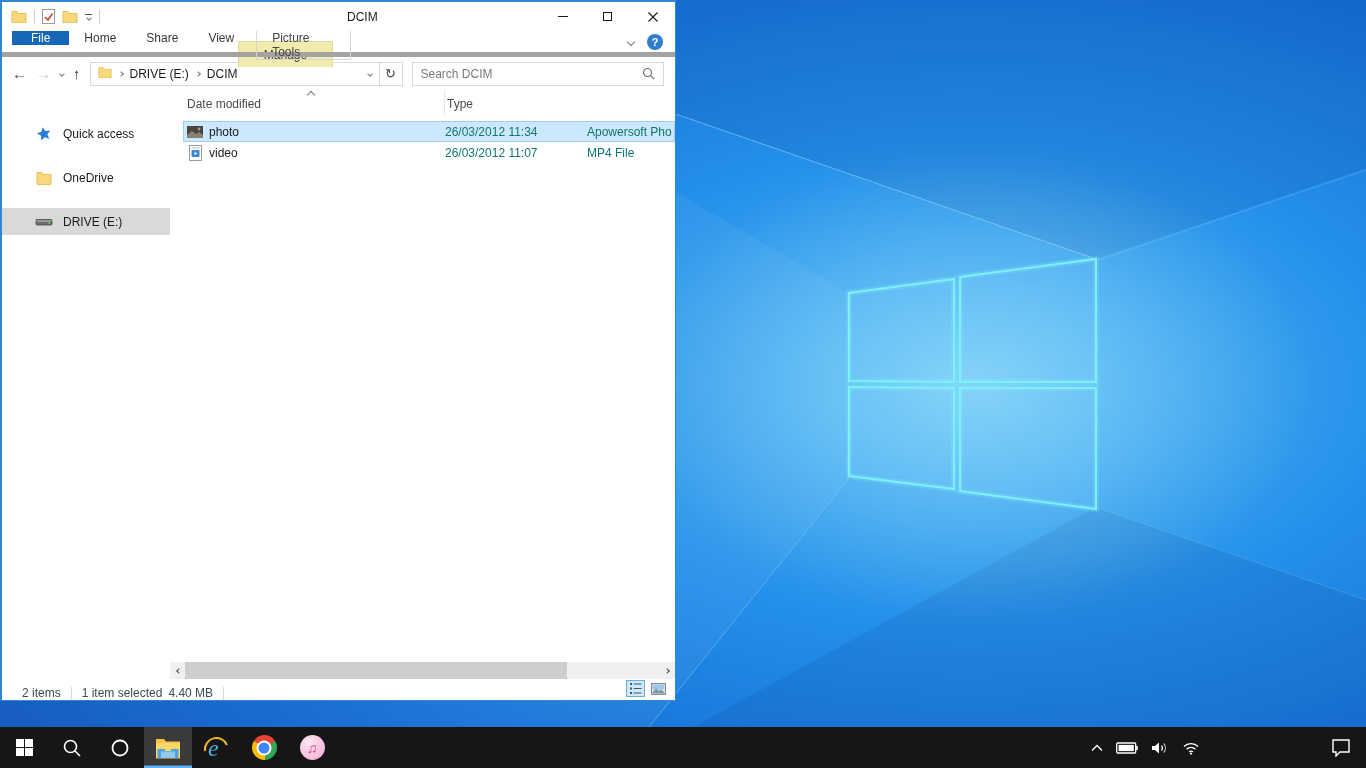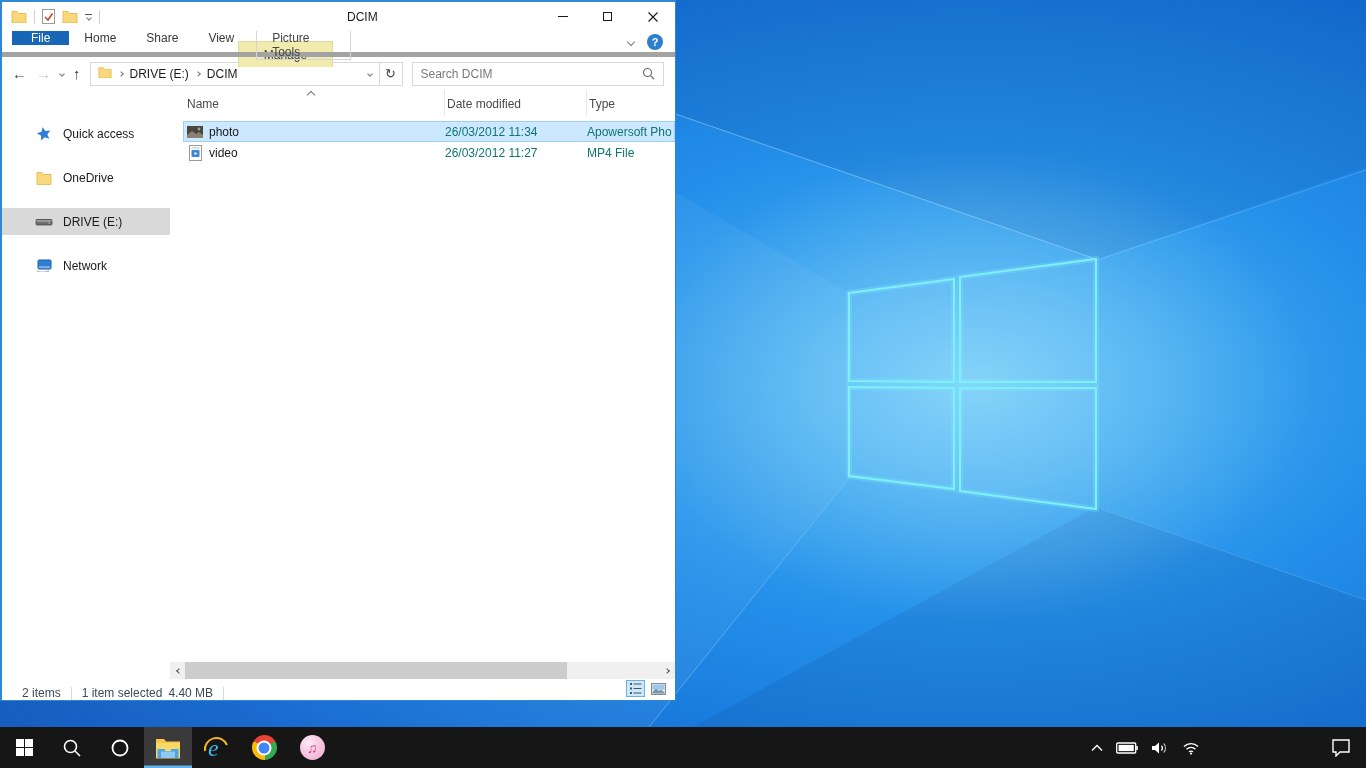--- a/index.html
+++ b/index.html
@@ -263,37 +263,26 @@
           <span class="nav-ico">
             <svg width="18" height="10" viewBox="0 0 18 10">
                 <rect x="1" y="2.5" width="16" height="5.5" rx="1" fill="#6d6d6d" stroke="#4a4a4a" stroke-width="0.8"></rect>
                 <rect x="1.6" y="3" width="14.8" height="2" fill="#989898"></rect>
                 <circle cx="14.3" cy="6.2" r="0.9" fill="#7cc35a"></circle>
               </svg>
           </span>
           <span>DRIVE (E:)</span>
         </div>
 
-        <div class="nav-item">
-          <span class="nav-ico">
-            <svg width="18" height="14" viewBox="0 0 18 14">
-                <path d="M2 11 q4 3 12 0 l0 2 -12 0 z" fill="#b9bfc4"></path>
-                <rect x="3" y="1" width="13" height="9" rx="1" fill="#2f7fd4" stroke="#1d5fa8"></rect>
-                <rect x="3.8" y="7.2" width="11.4" height="2" fill="#7fb3e8"></rect>
-              </svg>
-          </span>
-          <span>Network</span>
-        </div>
 
       </div>
 
       <div class="listarea">
         <span class="sort-chev chev up"></span>
         <div class="cols">
-          <div class="col-h">Name</div>
           <div class="col-h">Date modified</div>
           <div class="col-h" style="border-right:none">Type</div>
         </div>
         <div class="rows">
 
           <div class="frow selected">
             <div class="cell-name">
               <span class="file-ico">
                 <svg width="16" height="12" viewBox="0 0 16 12">
                     <rect width="16" height="12" fill="#4a453d"></rect>
@@ -312,21 +301,21 @@
               <span class="file-ico">
                 <svg width="13" height="16" viewBox="0 0 13 16">
                     <rect x="0.5" y="0.5" width="12" height="15" fill="#fff" stroke="#9a9a9a"></rect>
                     <rect x="2.5" y="5" width="8" height="7" rx="1" fill="#3c86d6"></rect>
                     <polygon points="5.5,7 8.5,8.5 5.5,10" fill="#fff"></polygon>
                     <rect x="2.5" y="2" width="8" height="1.6" fill="#c9d6e4"></rect>
                   </svg>
               </span>
               <span>video</span>
             </div>
-            <div class="cell-date">26/03/2012 11:27</div>
+            <div class="cell-date">26/03/2012 11:07</div>
             <div class="cell-type">MP4 File</div>
           </div>
 
         </div>
       </div>
     </div>
 
     <div class="hscroll">
       <div class="hs-arrow left">
           <span class="chev left small"></span>

